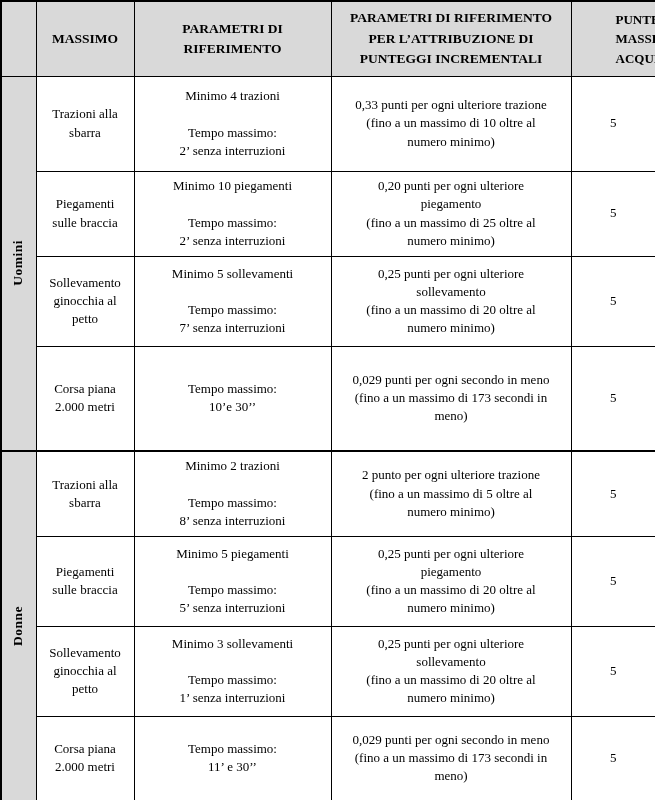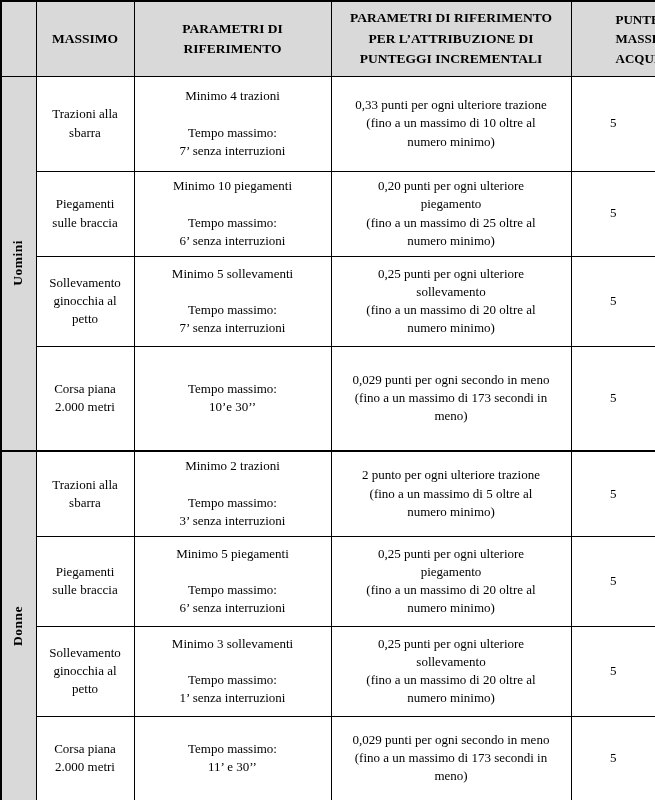--- a/index.html
+++ b/index.html
@@ -97,33 +97,33 @@
 
     <tr class="rh-95">
       <td class="gender-cell" rowspan="4">
         <div class="gender-label">Uomini</div>
       </td>
       <td>Trazioni alla
 sbarra</td>
       <td>Minimo 4 trazioni
 
 Tempo massimo:
-7’ senza interruzioni</td>
+2’ senza interruzioni</td>
       <td>0,33 punti per ogni ulteriore trazione
 (fino a un massimo di 10  oltre al
 numero minimo)</td>
       <td class="pts-cell">5</td>
     </tr>
     <tr class="rh-85">
       <td>Piegamenti
 sulle braccia</td>
       <td>Minimo 10 piegamenti
 
 Tempo massimo:
-6’ senza interruzioni</td>
+2’ senza interruzioni</td>
       <td>0,20 punti per ogni ulteriore
 piegamento
 (fino a un massimo di 25 oltre al
 numero minimo)</td>
       <td class="pts-cell">5</td>
     </tr>
     <tr class="rh-90">
       <td>Sollevamento
 ginocchia al
 petto</td>
@@ -150,33 +150,33 @@
 
     <tr class="rh-85 section-start">
       <td class="gender-cell" rowspan="4">
         <div class="gender-label">Donne</div>
       </td>
       <td>Trazioni alla
 sbarra</td>
       <td>Minimo 2 trazioni
 
 Tempo massimo:
-3’ senza interruzioni</td>
+8’ senza interruzioni</td>
       <td>2 punto per ogni ulteriore trazione
 (fino a un massimo di 5 oltre al
 numero minimo)</td>
       <td class="pts-cell">5</td>
     </tr>
     <tr class="rh-90">
       <td>Piegamenti
 sulle braccia</td>
       <td>Minimo 5 piegamenti
 
 Tempo massimo:
-6’ senza interruzioni</td>
+5’ senza interruzioni</td>
       <td>0,25 punti per ogni ulteriore
 piegamento
 (fino a un massimo di 20 oltre al
 numero minimo)</td>
       <td class="pts-cell">5</td>
     </tr>
     <tr class="rh-90">
       <td>Sollevamento
 ginocchia al
 petto</td>

